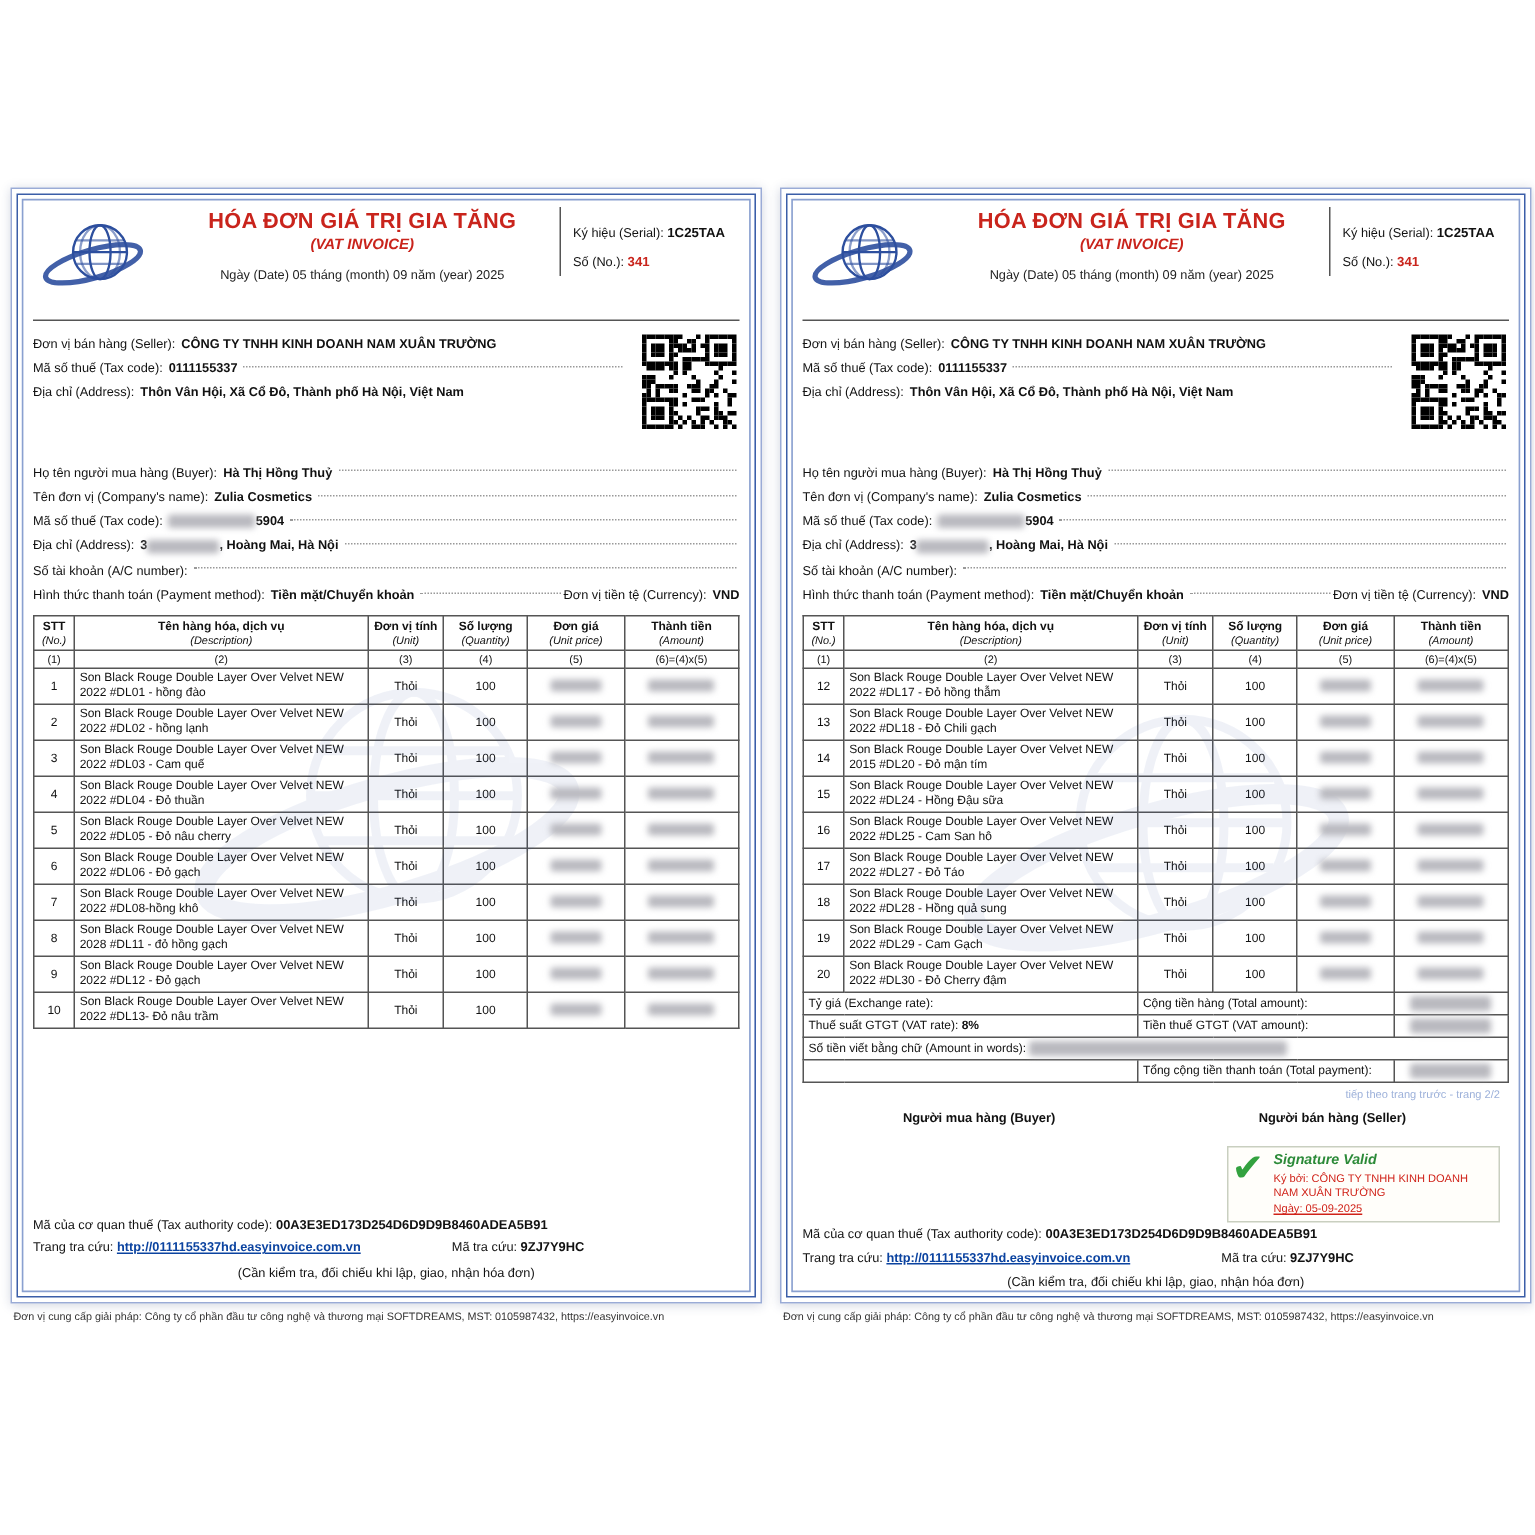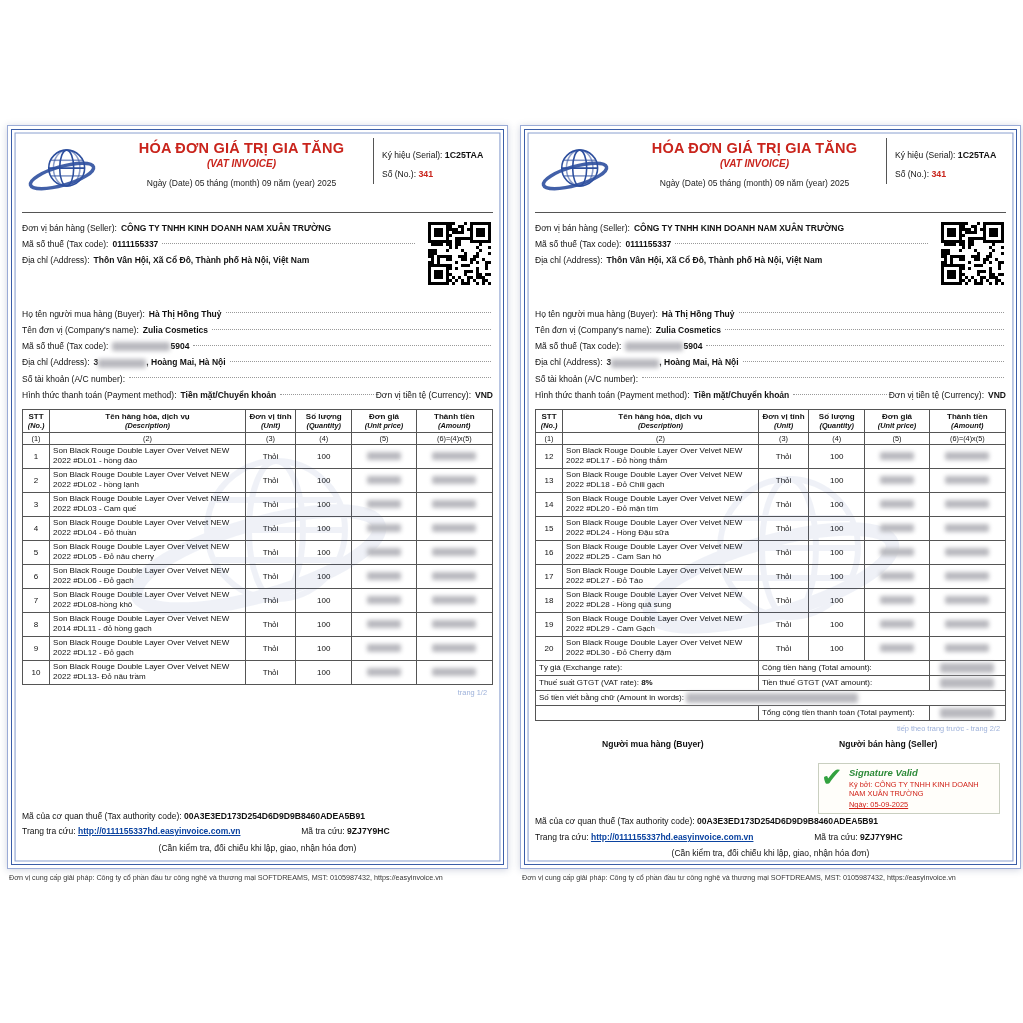--- a/index.html
+++ b/index.html
@@ -43,21 +43,21 @@
   }
   .qr i{display:block;}
   .qr i.b{background:#000;}
   
   .table-wrap{position:relative;margin-top:7px;}
   .watermark{position:absolute;left:50%;top:50%;transform:translate(-50%,-50%);opacity:.07;pointer-events:none;}
   table{border-collapse:collapse;width:100%;table-layout:fixed;font-size:8px;}
   th,td{border:1px solid #555;padding:1px 3px;box-sizing:border-box;}
   thead th{text-align:center;padding:2px 1px;}
   thead .vi{font-weight:bold;font-size:8px;}
-  thead .en{font-weight:bold;font-style:italic;font-size:7.3px;}
+  thead .en{font-weight:normal;font-style:italic;font-size:7.3px;}
   tr.idx td{text-align:center;font-size:7.3px;padding:0;height:12px;}
   tbody tr.item{height:24px;}
   .c-no{text-align:center;}
   .c-desc{text-align:left;line-height:1.25;}
   .c-unit,.c-qty,.c-price,.c-amt{text-align:center;}
   .blur{display:inline-block;background:#b9b9bf;filter:blur(2.2px);border-radius:2px;vertical-align:middle;}
   .b-price{width:34px;height:8px;}
   .b-amt{width:44px;height:8px;}
   .b-tax{width:58px;height:9px;}
   .b-addr{width:48px;height:9px;}
@@ -727,21 +727,21 @@
                 <tr class="item">
                 <td class="c-no">7</td>
                 <td class="c-desc">Son Black Rouge Double Layer Over Velvet NEW 2022 #DL08-hồng khô</td>
                 <td class="c-unit">Thỏi</td>
                 <td class="c-qty">100</td>
                 <td class="c-price"><span class="blur b-price"></span></td>
                 <td class="c-amt"><span class="blur b-amt"></span></td>
               </tr>
                 <tr class="item">
                 <td class="c-no">8</td>
-                <td class="c-desc">Son Black Rouge Double Layer Over Velvet NEW 2014 #DL11 - đỏ hồng gạch</td>
+                <td class="c-desc">Son Black Rouge Double Layer Over Velvet NEW 2028 #DL11 - đỏ hồng gạch</td>
                 <td class="c-unit">Thỏi</td>
                 <td class="c-qty">100</td>
                 <td class="c-price"><span class="blur b-price"></span></td>
                 <td class="c-amt"><span class="blur b-amt"></span></td>
               </tr>
                 <tr class="item">
                 <td class="c-no">9</td>
                 <td class="c-desc">Son Black Rouge Double Layer Over Velvet NEW 2022 #DL12 - Đỏ gạch</td>
                 <td class="c-unit">Thỏi</td>
                 <td class="c-qty">100</td>
@@ -754,21 +754,20 @@
                 <td class="c-unit">Thỏi</td>
                 <td class="c-qty">100</td>
                 <td class="c-price"><span class="blur b-price"></span></td>
                 <td class="c-amt"><span class="blur b-amt"></span></td>
               </tr>
             </tbody>
 
           </table>
         </div>
 
-        <div class="page-note">trang 1/2</div>
 
         <div class="grow"></div>
 
         <div class="bottom">
           <div class="bl1">
             <span>Mã của cơ quan thuế (Tax authority code):</span>
             <b>00A3E3ED173D254D6D9D9B8460ADEA5B91</b>
           </div>
           <div class="bl2">
             <span>Trang tra cứu:</span>
@@ -1377,21 +1376,21 @@
                 <tr class="item">
                 <td class="c-no">13</td>
                 <td class="c-desc">Son Black Rouge Double Layer Over Velvet NEW 2022 #DL18 - Đỏ Chili gạch</td>
                 <td class="c-unit">Thỏi</td>
                 <td class="c-qty">100</td>
                 <td class="c-price"><span class="blur b-price"></span></td>
                 <td class="c-amt"><span class="blur b-amt"></span></td>
               </tr>
                 <tr class="item">
                 <td class="c-no">14</td>
-                <td class="c-desc">Son Black Rouge Double Layer Over Velvet NEW 2022 #DL20 - Đỏ mận tím</td>
+                <td class="c-desc">Son Black Rouge Double Layer Over Velvet NEW 2015 #DL20 - Đỏ mận tím</td>
                 <td class="c-unit">Thỏi</td>
                 <td class="c-qty">100</td>
                 <td class="c-price"><span class="blur b-price"></span></td>
                 <td class="c-amt"><span class="blur b-amt"></span></td>
               </tr>
                 <tr class="item">
                 <td class="c-no">15</td>
                 <td class="c-desc">Son Black Rouge Double Layer Over Velvet NEW 2022 #DL24 - Hồng Đậu sữa</td>
                 <td class="c-unit">Thỏi</td>
                 <td class="c-qty">100</td>

